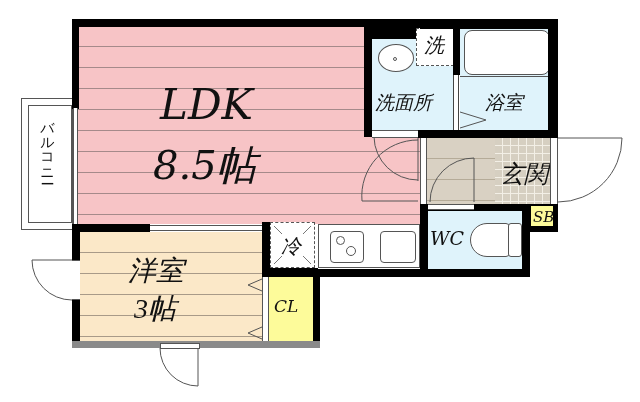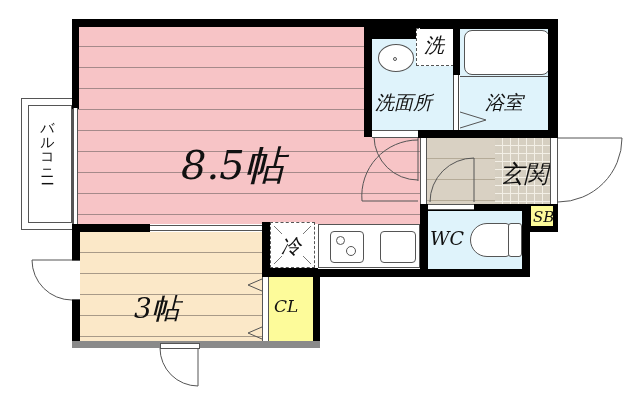--- a/index.html
+++ b/index.html
@@ -28,21 +28,22 @@
 </head>
 <body>
 
 <div class="abs" style="left:0;top:0;width:640px;height:402px;">
 
   <div class="abs" style="left:21px;top:98px;width:52px;height:132px;border:1px solid #555;background:#fff;"></div>
   <div class="abs" style="left:28px;top:105px;width:44px;height:118px;border:1px solid #555;background:#fff;"></div>
   <div class="label" style="left:38px;top:112px;width:20px;font-size:14px;writing-mode:vertical-rl;line-height:20px;font-style:normal;">バルコニー</div>
 
   <div class="abs ldk" style="left:78px;top:26px;width:345px;height:198px;"></div>
-  <div class="label" style="left:153px;top:138px;font-size:40px;margin-left:28px;">8.5帖</div>
+  <div class="label" style="left:160px;top:80px;font-size:42px;">LDK</div>
+  <div class="label" style="left:153px;top:138px;font-size:40px;">8.5帖</div>
 
   <div class="wall" style="left:72px;top:19px;width:7px;height:90px;"></div>
   <div class="wall" style="left:72px;top:19px;width:370px;height:8px;"></div>
   <div class="abs" style="left:73px;top:108px;width:5px;height:118px;border-left:1px solid #555;border-right:1px solid #555;background:#fff;"></div>
 
   <div class="abs blue" style="left:372px;top:38px;width:85px;height:92px;"></div>
   <div class="wall" style="left:364px;top:19px;width:8px;height:118px;"></div>
   <div class="wall" style="left:372px;top:27px;width:50px;height:12px;"></div>
   <div class="abs dashed" style="left:416px;top:28px;width:38px;height:38px;"></div>
   <div class="label" style="left:424px;top:32px;font-size:20px;">洗</div>
@@ -112,21 +113,22 @@
     <line x1="4" y1="42" x2="12" y2="34" stroke="#777" stroke-width="1"></line>
     <line x1="41" y1="42" x2="33" y2="34" stroke="#777" stroke-width="1"></line>
   </svg>
   <div class="label" style="left:281px;top:233px;font-size:20px;">冷</div>
 
   <div class="wall" style="left:72px;top:224px;width:78px;height:8px;"></div>
   <div class="abs" style="left:150px;top:225px;width:112px;height:6px;background:#fff;border-top:1px solid #555;border-bottom:1px solid #555;"></div>
   <div class="wall" style="left:262px;top:222px;width:8px;height:56px;"></div>
   <div class="wall" style="left:262px;top:268px;width:56px;height:9px;"></div>
   <div class="abs yoshitsu" style="left:79px;top:232px;width:183px;height:109px;"></div>
-  <div class="label" style="left:134px;top:290px;font-size:28px;">3帖</div>
+  <div class="label" style="left:128px;top:252px;font-size:28px;">洋室</div>
+  <div class="label" style="left:134px;top:290px;font-size:28px;font-family:Liberation Serif, serif;">3帖</div>
   <div class="wall" style="left:72px;top:224px;width:8px;height:38px;"></div>
   <div class="abs" style="left:72px;top:260px;width:8px;height:40px;background:#fff;border-top:1px solid #555;border-bottom:1px solid #555;"></div>
   <div class="wall" style="left:72px;top:300px;width:8px;height:43px;"></div>
   <svg style="left:30px;top:260px;" width="44" height="42">
     <path d="M 2 0 A 40 40 0 0 0 42 40" fill="none" stroke="#555" stroke-width="1"></path>
     <line x1="2" y1="0" x2="42" y2="0" stroke="#555" stroke-width="1"></line>
   </svg>
 
   <div class="abs" style="left:262px;top:277px;width:7px;height:64px;background:#fff;border-left:1px solid #555;border-right:1px solid #555;"></div>
   <svg style="left:246px;top:277px;" width="18" height="64">

